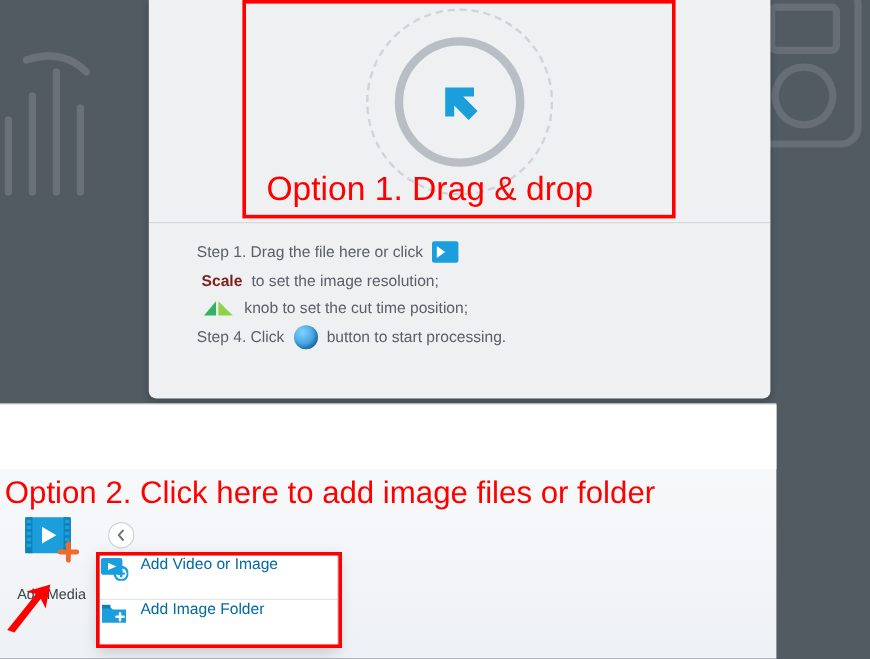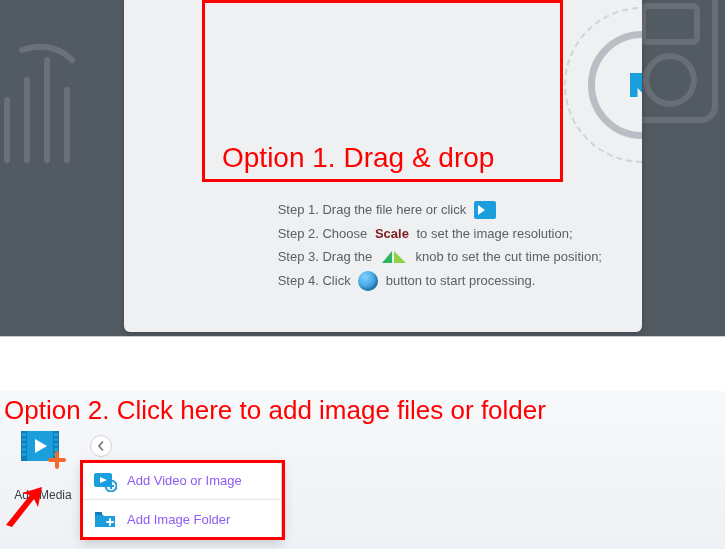--- a/index.html
+++ b/index.html
@@ -40,21 +40,20 @@
   .drop-panel {
     position: absolute;
     left: 124px; top: 0;
     width: 518px; height: 332px;
     background: #eef0f2;
     border-radius: 0 0 6px 6px;
     box-shadow: 0 2px 6px rgba(0,0,0,.2);
     overflow: hidden;
     display: flex;
     flex-direction: column;
-    align-items: flex-end;
   }
   .drop-area {
     position: relative;
     height: 186px;
     border-bottom: 1px solid #d5d9dd;
   }
   .dashed-ring {
     position:absolute;
     left:50%; top:46%;
     transform:translate(-50%,-50%);
@@ -126,21 +125,21 @@
   .process-icon {
     width:20px; height:20px; border-radius:50%;
     background: radial-gradient(circle at 35% 30%, #7fd2ff, #0d79c8);
     box-shadow: inset -2px -2px 3px rgba(0,0,0,.25);
   }
 
   
   .lower {
     position:absolute;
     left:0; top:336px;
-    width:725px; height:213px;
+    width:647px; height:213px;
     background: linear-gradient(#fafbfc,#eef1f5);
     border-top:1px solid #c9ced3;
   }
   .shadow-strip{
     position:absolute; left:0; top:0; height:54px; width:100%;
     background:#fff;
   }
   .annot-2-label{
     position:absolute; left:4px; top:58px;
     color:#f00; font-size:26px;
@@ -181,25 +180,25 @@
 
   .popup-menu{
     position:absolute;
     left:82px; top:124px;
     width:200px;
     background:#fff;
     border:1px solid #c7cdd3;
     box-shadow:0 4px 12px rgba(0,0,0,.18);
   }
   .menu-item{
-    display:flex; align-items:center;
+    display:flex; align-items:flex-start;
     height:38px;
-    padding:0 10px;
+    padding:0 0;
     cursor:pointer;
-    font-size:13px; color:#8b5cf6;
+    font-size:13px; color:#0369a1;
     border-bottom:1px solid #e4e7ea;
   }
   .menu-item:last-child{ border-bottom:none;}
   .menu-item .mi-icon{
     width:24px; height:22px; margin-right:10px;
     display:flex; align-items:center; justify-content:center;
   }
   .annot-3 { left:80px; top:460px; width:205px; height:80px; }
 
 </style>
@@ -233,26 +232,24 @@
         </svg>
       </div>
     </div>
 
     <div class="steps">
       <div class="step-row">
         <span class="txt">Step 1. Drag the file here or click </span>
         <span class="inline-icon load-icon"></span>
       </div>
       <div class="step-row">
-        <span class="txt">Step 2. Choose </span>
         <span class="scale-label">Scale</span>
         <span class="txt"> to set the image resolution;</span>
       </div>
       <div class="step-row">
-        <span class="txt">Step 3. Drag the </span>
         <span class="inline-icon knob-icon">
           <svg viewBox="0 0 28 16">
             <path fill="#2db560" d="M2 14 L12 14 L12 2 Z"></path>
             <path fill="#8fd24a" d="M14 2 L14 14 L26 14 Z"></path>
           </svg>
         </span>
         <span class="txt"> knob to set the cut time position;</span>
       </div>
       <div class="step-row">
         <span class="txt">Step 4. Click </span>

